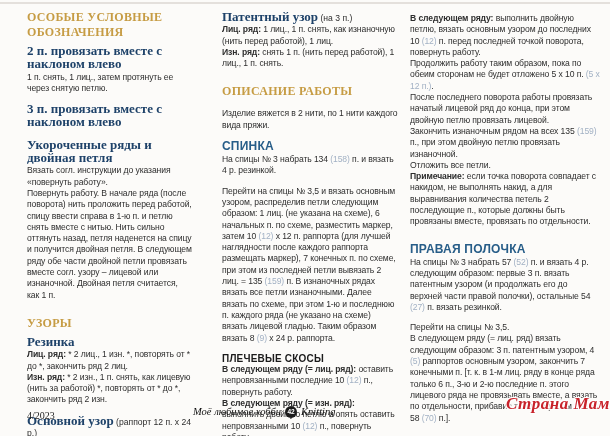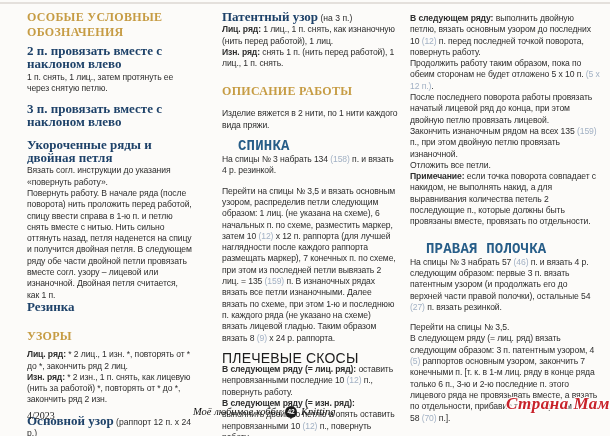--- a/index.html
+++ b/index.html
@@ -7,22 +7,22 @@
   #page{position:relative;width:610px;height:436px;background:#fcfbf9;font-family:"Liberation Sans",sans-serif;color:#2e2e2e;}
   .top-edge{position:absolute;top:2px;left:0;width:610px;height:2px;background:#ddd9d4;opacity:.8;}
   .col{position:absolute;}
   #col-0{left:27px;top:10px;width:165px;}
   #col-1{left:222px;top:11px;width:176px;}
   #col-2{left:410px;top:13px;width:190px;}
   .blk{margin:0;}
   .gap{margin-top:9px;}
   .gap2{margin-top:15px;}
   .h1{font-family:"Liberation Serif",serif;font-weight:700;color:#c69c44;font-size:12px;line-height:15px;letter-spacing:.3px;margin-bottom:5px;}
-  .hcaps{font-family:Liberation Mono, monospace;font-weight:700;color:#275d88;font-size:14px;line-height:12px;letter-spacing:.2px;margin-bottom:2px;margin-left:16px;}
-  .hsans{font-weight:400;color:#1b1b1b;font-size:14px;line-height:11.3px;letter-spacing:.2px;}
+  .hcaps{font-family:Liberation Sans, sans-serif;font-weight:700;color:#275d88;font-size:12px;line-height:12px;letter-spacing:.2px;margin-bottom:2px;}
+  .hsans{font-weight:700;color:#1b1b1b;font-size:10px;line-height:11.3px;letter-spacing:.2px;}
   .h2{font-size:8.6px;line-height:11.3px;}
   .para{font-size:8.6px;line-height:11.3px;letter-spacing:-0.1px;}
   .r-n{}
   .r-b{font-weight:700;}
   .r-l{color:#a2b1c4;}
   .r-h{font-family:"Liberation Serif",serif;font-weight:700;color:#1e4269;font-size:13px;}
   .footer-issue{position:absolute;left:27px;top:410px;font-family:"Liberation Serif",serif;font-size:10px;color:#222;}
   .footer-mag{position:absolute;left:193px;top:406px;display:flex;align-items:flex-start;font-family:"Liberation Serif",serif;font-style:italic;font-size:10.5px;color:#111;white-space:nowrap;}
   .page-badge{display:inline-block;width:12px;height:12px;margin:0 4px;border-radius:50%;background:#1c1c1c;color:#fff;font-style:normal;font-family:"Liberation Sans",sans-serif;font-size:6.5px;font-weight:700;line-height:12px;text-align:center;}
   .watermark{position:absolute;right:0px;top:394px;font-family:"Liberation Serif",serif;font-style:italic;font-weight:700;font-size:17px;color:#c8232b;letter-spacing:.5px;white-space:nowrap;
@@ -34,41 +34,41 @@
 <div id="page">
   <div class="top-edge"></div>
 
   <div class="col" id="col-0">
       <div class="blk h1">ОСОБЫЕ УСЛОВНЫЕ ОБОЗНАЧЕНИЯ</div>
       <div class="blk h2"><span class="r-h">2 п. провязать вместе с наклоном влево</span></div>
       <div class="blk para"><span class="r-n">1 п. снять, 1 лиц., затем протянуть ее через снятую петлю.</span></div>
       <div class="blk h2 gap"><span class="r-h">3 п. провязать вместе с наклоном влево</span></div>
       <div class="blk h2 gap"><span class="r-h">Укороченные ряды и двойная петля</span></div>
       <div class="blk para"><span class="r-n">Вязать согл. инструкции до указания «повернуть работу».</span><br><span class="r-n">Повернуть работу. В начале ряда (после поворота) нить проложить перед работой, спицу ввести справа в 1-ю п. и петлю снять вместе с нитью. Нить сильно оттянуть назад, петля наденется на спицу и получится двойная петля. В следующем ряду обе части двойной петли провязать вместе согл. узору – лицевой или изнаночной. Двойная петля считается, как 1 п.</span></div>
+      <div class="blk h1 gap2">УЗОРЫ</div>
       <div class="blk h2"><span class="r-h">Резинка</span></div>
-      <div class="blk h1 gap2">УЗОРЫ</div>
       <div class="blk para"><span class="r-b">Лиц. ряд:</span><span class="r-n"> * 2 лиц., 1 изн. *, повторять от * до *, закончить ряд 2 лиц.</span><br><span class="r-b">Изн. ряд:</span><span class="r-n"> * 2 изн., 1 п. снять, как лицевую (нить за работой) *, повторять от * до *, закончить ряд 2 изн.</span></div>
       <div class="blk h2 gap"><span class="r-h">Основной узор</span><span class="r-n"> (раппорт 12 п. х 24 р.)</span></div>
       <div class="blk para"><span class="r-n">Вязать по схеме. Указаны только лицевые ряды. В изнаночных рядах вязать все петли и накиды изнаночными.</span></div>
     </div>
   <div class="col" id="col-1">
       <div class="blk h2"><span class="r-h">Патентный узор</span><span class="r-n"> (на 3 п.)</span></div>
       <div class="blk para"><span class="r-b">Лиц. ряд:</span><span class="r-n"> 1 лиц., 1 п. снять, как изнаночную (нить перед работой), 1 лиц.</span><br><span class="r-b">Изн. ряд:</span><span class="r-n"> снять 1 п. (нить перед работой), 1 лиц., 1 п. снять.</span></div>
       <div class="blk h1 gap2">ОПИСАНИЕ РАБОТЫ</div>
       <div class="blk para gap"><span class="r-n">Изделие вяжется в 2 нити, по 1 нити каждого вида пряжи.</span></div>
       <div class="blk hcaps gap">СПИНКА</div>
       <div class="blk para"><span class="r-n">На спицы № 3 набрать 134 </span><span class="r-l">(158)</span><span class="r-n"> п. и вязать 4 р. резинкой.</span></div>
       <div class="blk para gap"><span class="r-n">Перейти на спицы № 3,5 и вязать основным узором, распределив петли следующим образом: 1 лиц. (не указана на схеме), 6 начальных п. по схеме, разместить маркер, затем 10 </span><span class="r-l">(12)</span><span class="r-n"> х 12 п. раппорта (для лучшей наглядности после каждого раппорта размещать маркер), 7 конечных п. по схеме, при этом из последней петли вывязать 2 лиц. = 135 </span><span class="r-l">(159)</span><span class="r-n"> п. В изнаночных рядах вязать все петли изнаночными. Далее вязать по схеме, при этом 1-ю и последнюю п. каждого ряда (не указано на схеме) вязать лицевой гладью. Таким образом вязать 8 </span><span class="r-l">(9)</span><span class="r-n"> х 24 р. раппорта.</span></div>
       <div class="blk hsans gap">ПЛЕЧЕВЫЕ СКОСЫ</div>
       <div class="blk para"><span class="r-b">В следующем ряду (= лиц. ряд):</span><span class="r-n"> оставить непровязанными последние 10 </span><span class="r-l">(12)</span><span class="r-n"> п., повернуть работу.</span><br><span class="r-b">В следующем ряду (= изн. ряд):</span><span class="r-n"> выполнить двойную петлю и опять оставить непровязанными 10 </span><span class="r-l">(12)</span><span class="r-n"> п., повернуть работу.</span></div>
     </div>
   <div class="col" id="col-2">
       <div class="blk para"><span class="r-b">В следующем ряду:</span><span class="r-n"> выполнить двойную петлю, вязать основным узором до последних 10 </span><span class="r-l">(12)</span><span class="r-n"> п. перед последней точкой поворота, повернуть работу.</span><br><span class="r-n">Продолжить работу таким образом, пока по обеим сторонам не будет отложено 5 х 10 п. </span><span class="r-l">(5 х 12 п.)</span><span class="r-n">.</span><br><span class="r-n">После последнего поворота работы провязать начатый лицевой ряд до конца, при этом двойную петлю провязать лицевой.</span><br><span class="r-n">Закончить изнаночным рядом на всех 135 </span><span class="r-l">(159)</span><span class="r-n"> п., при этом двойную петлю провязать изнаночной.</span><br><span class="r-n">Отложить все петли.</span><br><span class="r-b">Примечание:</span><span class="r-n"> если точка поворота совпадает с накидом, не выполнять накид, а для выравнивания количества петель 2 последующие п., которые должны быть провязаны вместе, провязать по отдельности.</span></div>
       <div class="blk hcaps gap2">ПРАВАЯ ПОЛОЧКА</div>
-      <div class="blk para"><span class="r-n">На спицы № 3 набрать 57 </span><span class="r-l">(46)</span><span class="r-n"> п. и вязать 4 р. следующим образом: первые 3 п. вязать патентным узором (и продолжать его до верхней части правой полочки), остальные 54 </span><span class="r-l">(27)</span><span class="r-n"> п. вязать резинкой.</span></div>
+      <div class="blk para"><span class="r-n">На спицы № 3 набрать 57 </span><span class="r-l">(52)</span><span class="r-n"> п. и вязать 4 р. следующим образом: первые 3 п. вязать патентным узором (и продолжать его до верхней части правой полочки), остальные 54 </span><span class="r-l">(27)</span><span class="r-n"> п. вязать резинкой.</span></div>
       <div class="blk para gap"><span class="r-n">Перейти на спицы № 3,5.</span><br><span class="r-n">В следующем ряду (= лиц. ряд) вязать следующим образом: 3 п. патентным узором, 4 </span><span class="r-l">(5)</span><span class="r-n"> раппортов основным узором, закончить 7 конечными п. [т. к. в 1-м лиц. ряду в конце ряда только 6 п., 3-ю и 2-ю последние п. этого лицевого ряда не провязывать вместе, а вязать по отдельности, прибавив таким образом 1 п. = 58 </span><span class="r-l">(70)</span><span class="r-n"> п.].</span></div>
     </div>
 
   <div class="footer-issue">4/2023</div>
 
   <div class="footer-mag">
     <span>Моё любимое хобби</span>
     <span class="page-badge">42</span>
     <span>Knitting</span>
   </div>

